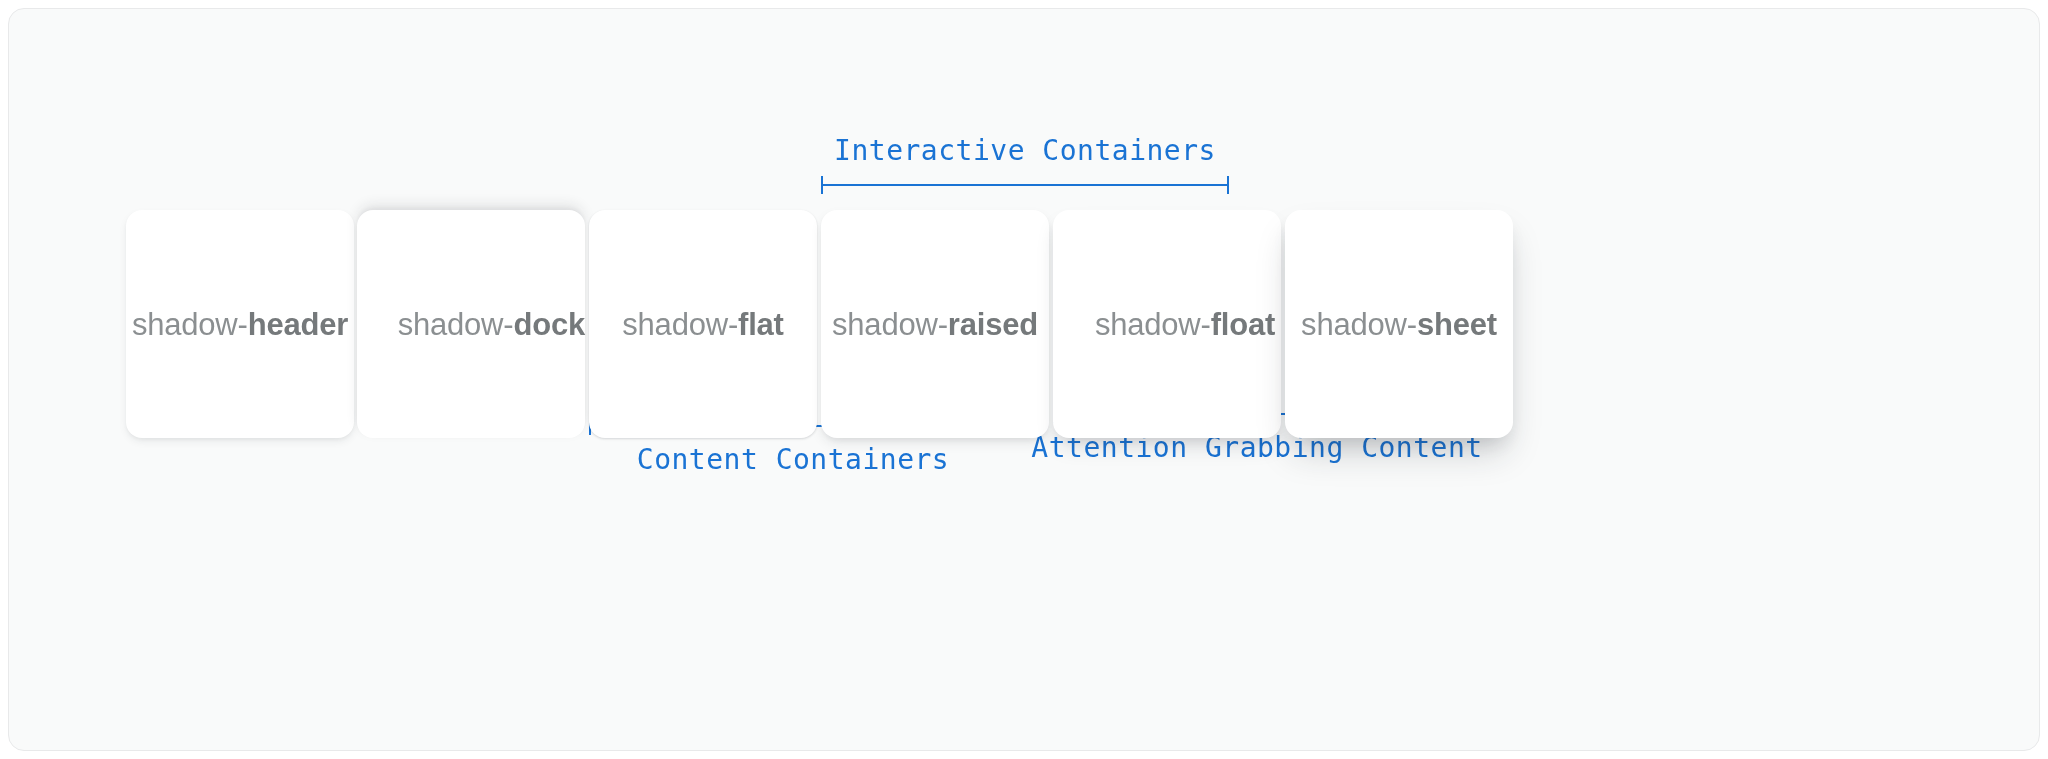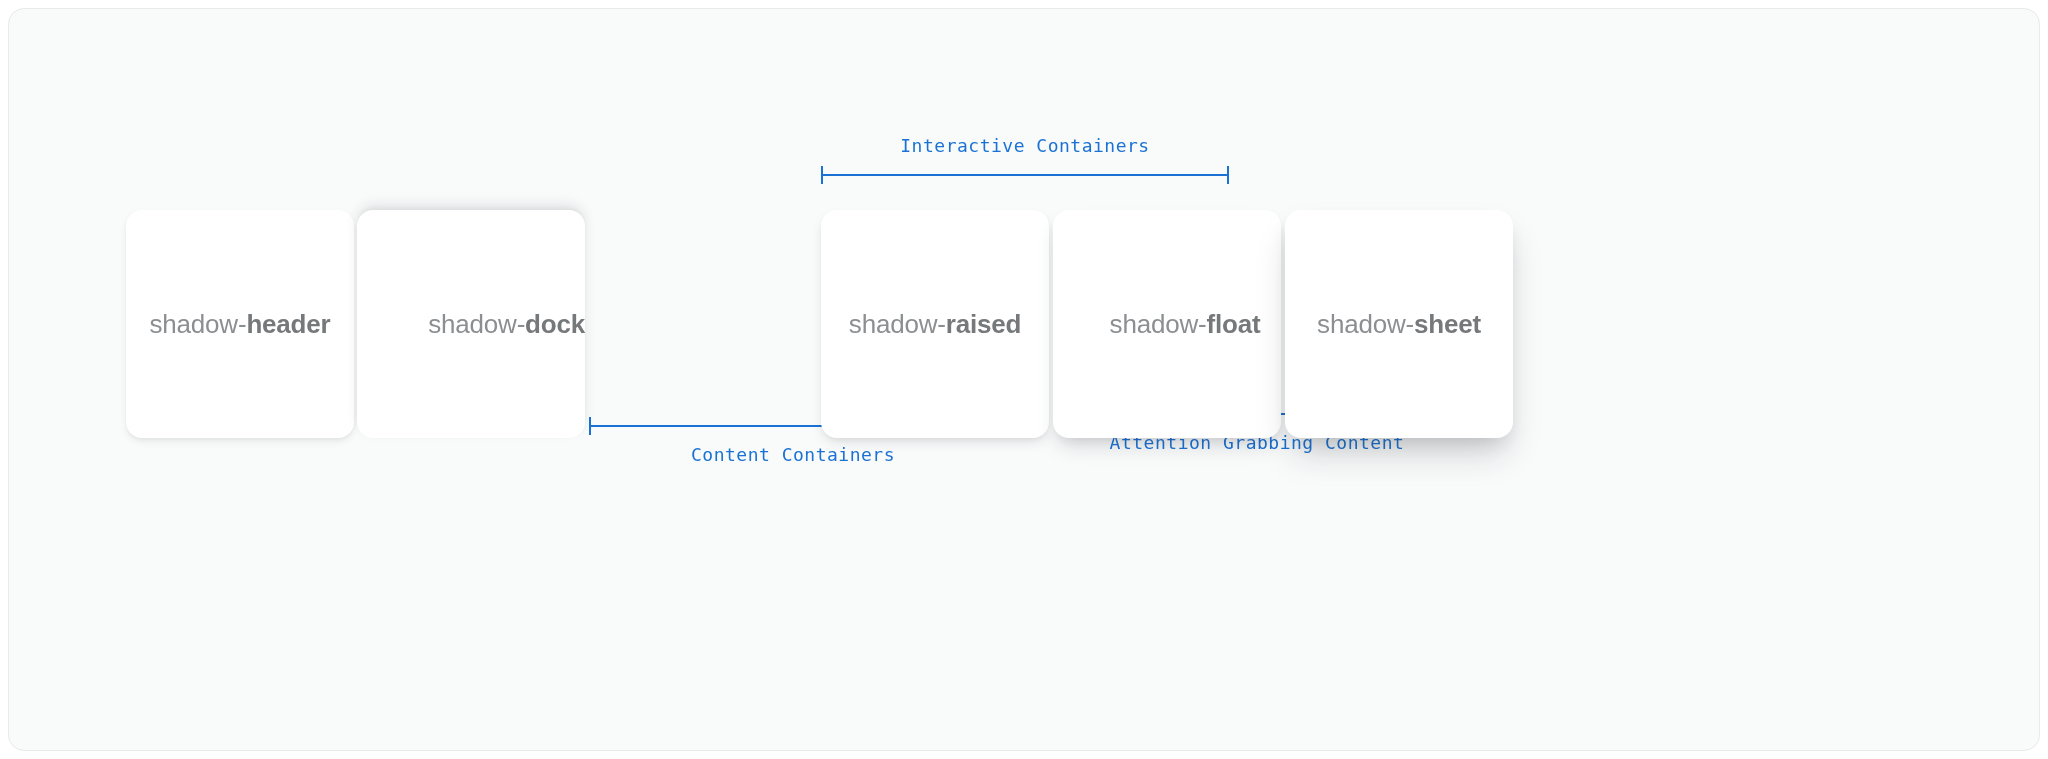--- a/index.html
+++ b/index.html
@@ -44,21 +44,21 @@
     background: #ffffff;
     border-radius: 16px;
     display: flex;
     align-items: center;
     justify-content: center;
     box-sizing: border-box;
   }
 
   .card-label {
     font-family: "Liberation Sans", sans-serif;
-    font-size: 26px;
+    font-size: 31px;
     line-height: 1;
     color: #7f8486;
     white-space: nowrap;
     letter-spacing: -0.2px;
   }
   .card-label .prefix { font-weight: 400; color: #8b8f91; }
   .card-label .suffix { font-weight: 700; color: #75797b; }
 
   
   .sh-header { box-shadow: 0 4px 10px -2px rgba(30,35,45,0.10), 0 2px 4px -1px rgba(30,35,45,0.05); }
@@ -72,21 +72,21 @@
   .annotation {
     position: absolute;
     display: flex;
     flex-direction: column;
     align-items: center;
   }
   .annotation.below { flex-direction: column-reverse; }
 
   .annotation-label {
     font-family: "DejaVu Sans Mono", monospace;
-    font-size: 18px;
+    font-size: 28px;
     line-height: 1;
     color: #1a73d4;
     white-space: nowrap;
     letter-spacing: 0.5px;
   }
 
   .annotation .bracket {
     position: relative;
     width: 100%;
     height: 18px;
@@ -150,20 +150,25 @@
         <span class="prefix">shadow-</span><span class="suffix">header</span>
       </div>
     </div>
 
     <div class="card sh-dock" id="card-1" style="left: 348px; top: 201px;">
       <div class="card-label">
         <span class="prefix">shadow-</span><span class="suffix">dock</span>
       </div>
     </div>
 
+    <div class="card sh-flat" id="card-2" style="left: 580px; top: 201px;">
+      <div class="card-label">
+        <span class="prefix">shadow-</span><span class="suffix">flat</span>
+      </div>
+    </div>
 
     <div class="card sh-raised" id="card-3" style="left: 812px; top: 201px; align-items: center;">
       <div class="card-label">
         <span class="prefix">shadow-</span><span class="suffix">raised</span>
       </div>
     </div>
 
     <div class="card sh-float" id="card-4" style="left: 1044px; top: 201px; padding-left: 36px;">
       <div class="card-label">
         <span class="prefix">shadow-</span><span class="suffix">float</span>

